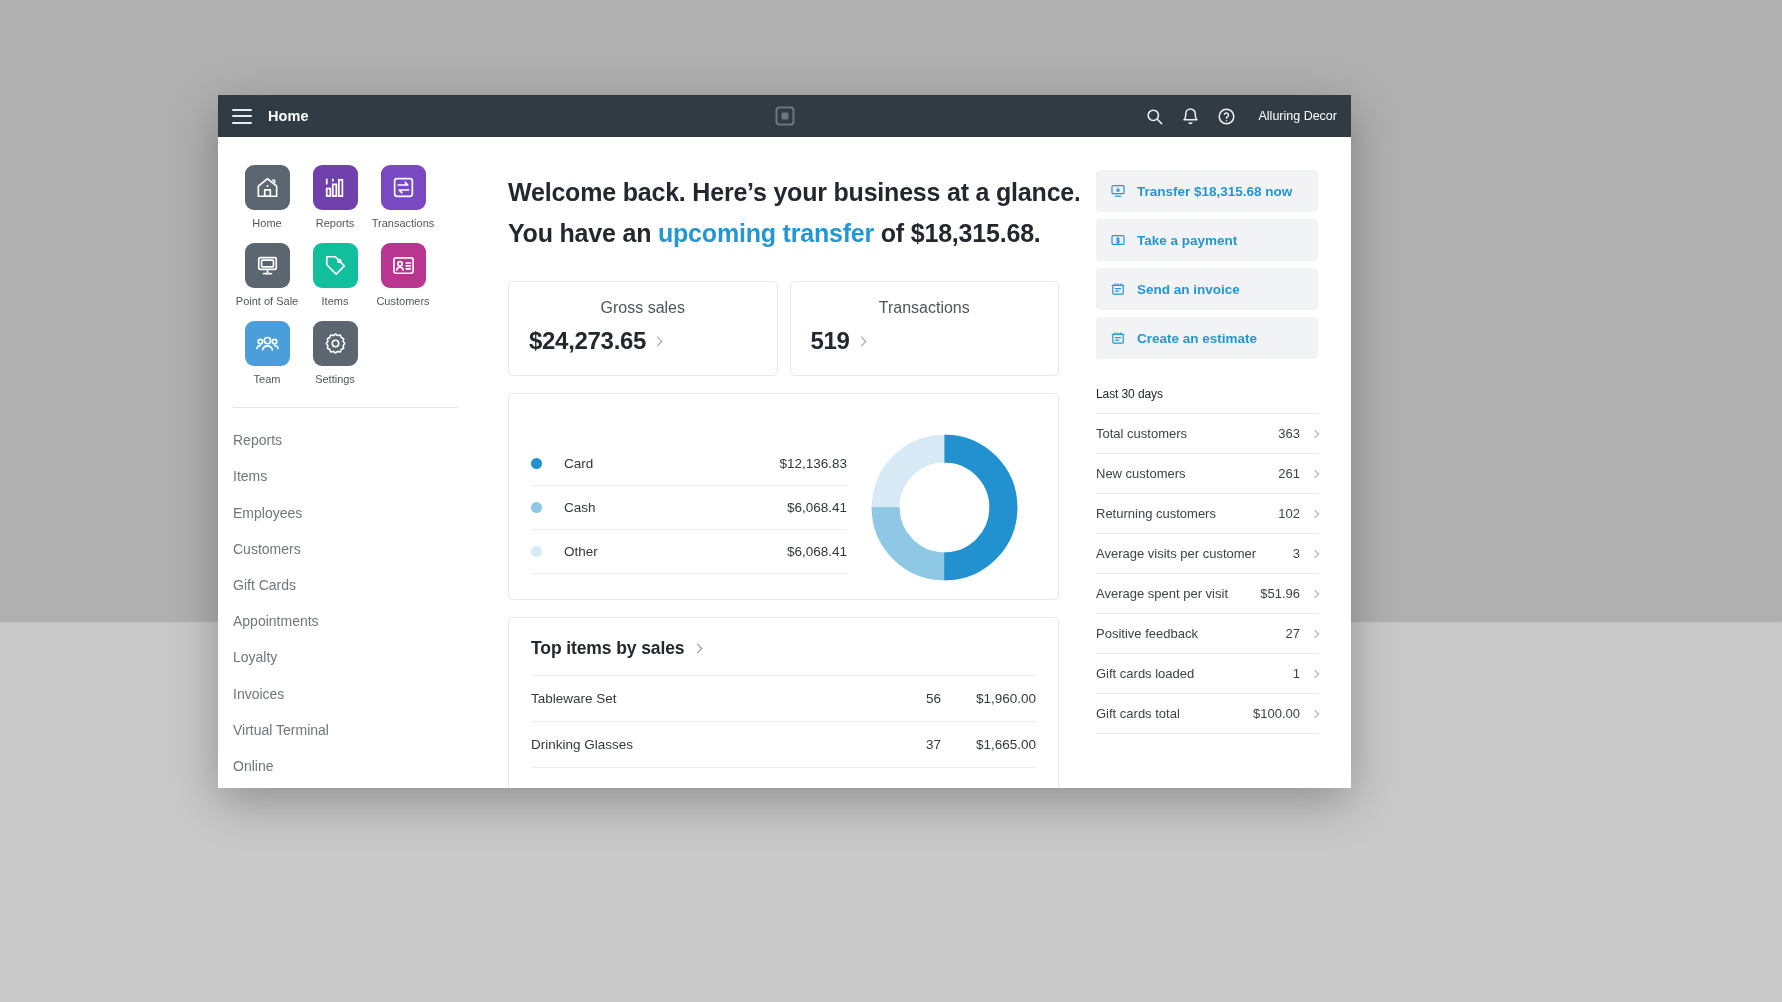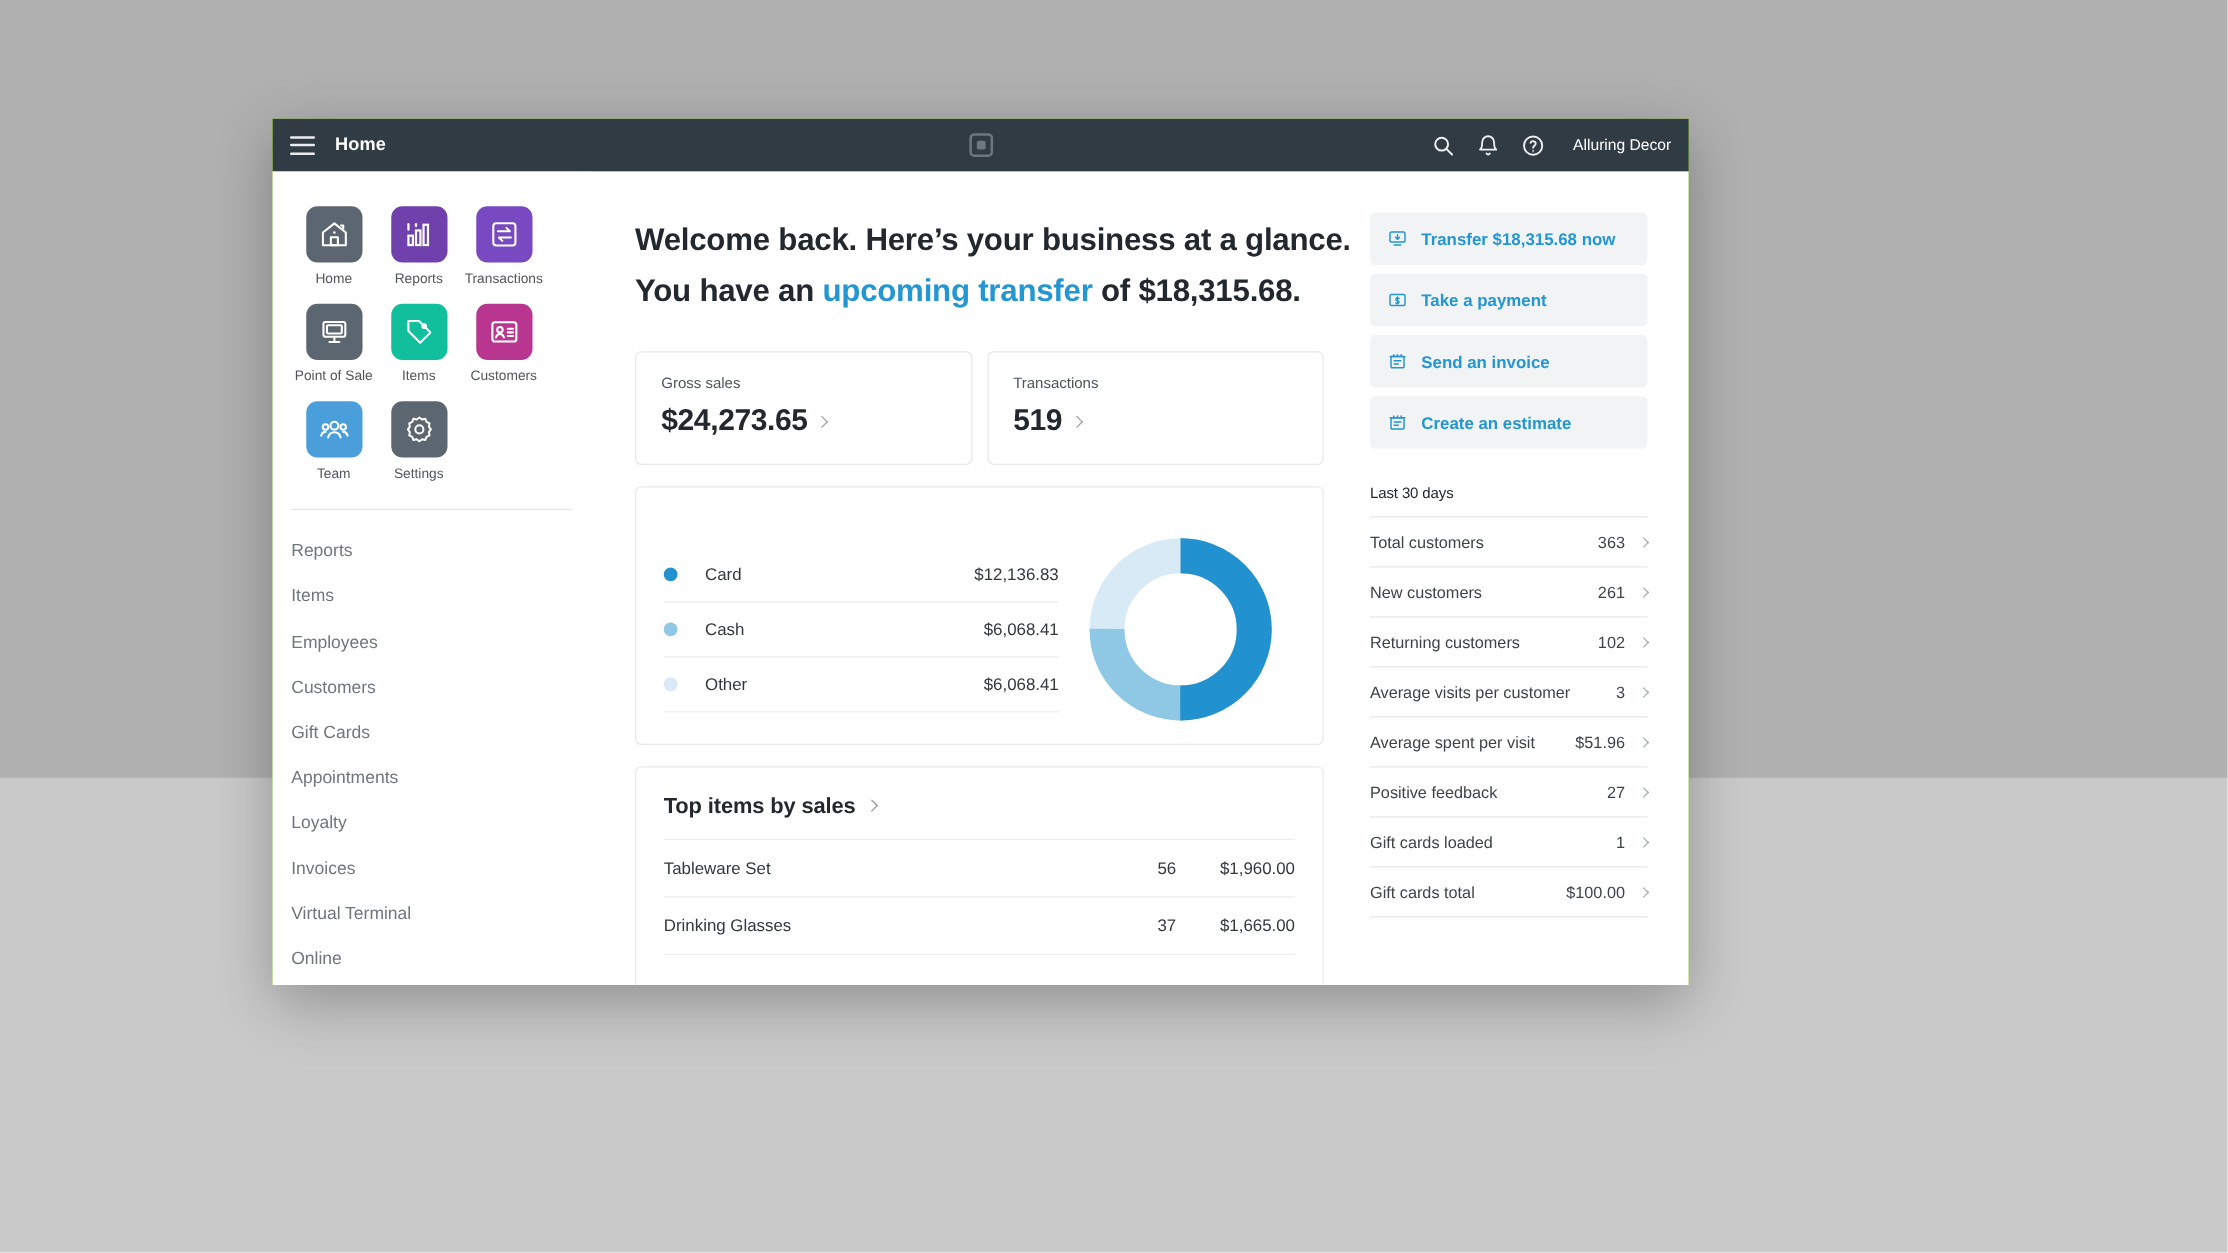--- a/index.html
+++ b/index.html
@@ -11,21 +11,21 @@
   body {
     background: linear-gradient(to bottom, #b0b0b0 0%, #b0b0b0 62%, #c9c9c9 62.2%, #c9c9c9 100%);
     position: relative;
   }
 
   
   .app-window {
     position: absolute;
     left: 218px; top: 95px;
     width: 1133px; height: 693px;
-    background: #84cc16;
+    background: #4d7c0f;
     box-shadow: 0 14px 44px rgba(0,0,0,0.28);
     overflow: hidden;
   }
 
   
   .topbar {
     height: 42px;
     background: #313b44;
     display: flex;
     align-items: center;
@@ -157,23 +157,24 @@
     display: flex;
     gap: 12px;
     margin-top: 28px;
   }
   .stat-card {
     flex: 1;
     padding: 17px 20px 20px 20px;
     cursor: pointer;
   }
   .stat-label {
-    font-size: 12px;
+    font-size: 16px;
     color: #4e555b;
     margin-bottom: 10px;
+    text-align: center;
   }
   .stat-value {
     font-size: 24px;
     font-weight: bold;
     color: #22282d;
     display: flex;
     align-items: center;
     gap: 8px;
     letter-spacing: -0.3px;
   }

